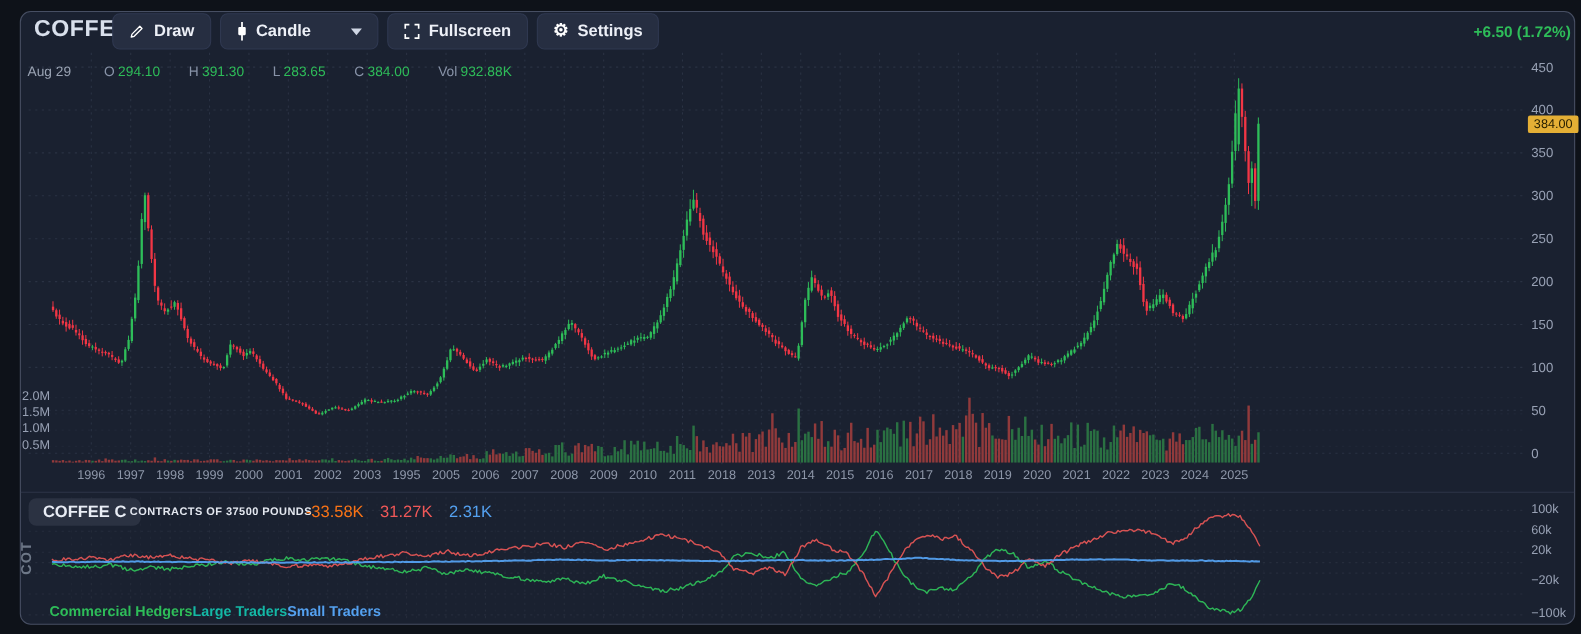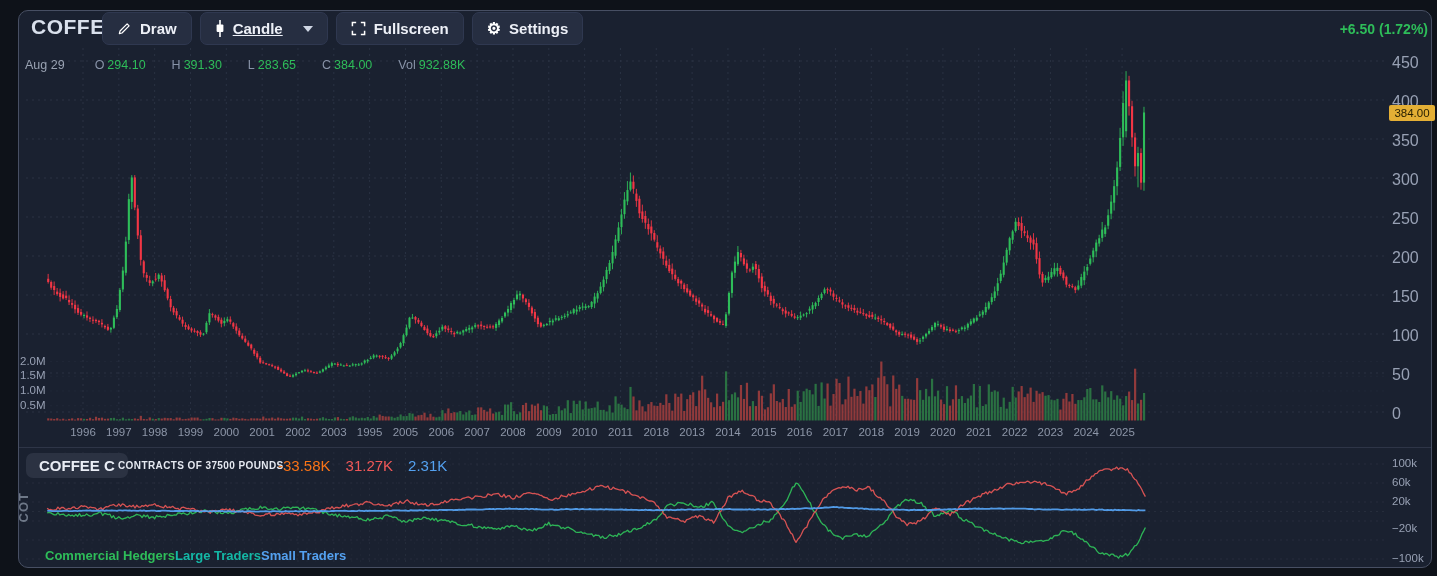--- a/index.html
+++ b/index.html
@@ -9,31 +9,31 @@
   .frame{position:absolute;left:18px;top:10px;width:1414px;height:558px;
          background:#1a2130;border:1px solid #474f63;border-radius:10px;}
   #chart-svg{position:absolute;left:0;top:0;width:1437px;height:576px;}
   .hdr-title{position:absolute;left:31px;top:15px;font-size:21px;font-weight:bold;
              color:#d9e0ec;letter-spacing:.5px;}
   .btnrow{position:absolute;left:102px;top:12px;display:flex;gap:8px;}
   .btn{display:flex;align-items:center;gap:8px;height:33px;padding:0 14px;background:#262e41;
        border:1px solid #2f3850;border-radius:7px;color:#edf0f7;font-size:15px;font-weight:bold;
        font-family:"Liberation Sans",sans-serif;cursor:pointer;}
   .btn .ic{display:flex;align-items:center;}
-  .btn.candle-btn{width:128px;text-decoration:underline;}
+  .btn.candle-btn{width:144px;}
   .chev{width:0;height:0;border-left:5px solid transparent;border-right:5px solid transparent;
         border-top:6px solid #cfd6e4;margin-left:auto;}
   .gear{font-size:16px;line-height:1;color:#fff;}
   .change{position:absolute;right:9px;top:21px;font-size:14px;font-weight:600;color:#2ebd59;}
   .inforow{position:absolute;left:25px;top:58px;display:flex;align-items:center;font-size:12.5px;}
   .inforow .date{color:#9aa3b3;margin-right:30px;}
   .inforow .grp{margin-right:26px;}
   .inforow .lab{color:#8893a8;margin-right:3px;}
   .inforow .val{color:#2ebd59;}
-  .tick{position:absolute;font-size:16px;color:#98a1b4;}
+  .tick{position:absolute;font-size:12px;color:#98a1b4;}
   .vtick{position:absolute;font-size:11.5px;color:#98a1b4;}
   .ytick{position:absolute;font-size:11.5px;color:#8d96a8;width:32px;text-align:center;}
   .ctick{position:absolute;font-size:11.5px;color:#98a1b4;}
   .price-badge{position:absolute;left:1389px;top:105px;width:46px;height:16px;background:#e4af35;
                color:#241d00;font-size:11.5px;line-height:16px;text-align:center;border-radius:2px;}
   .cot-symbol{position:absolute;left:26px;top:453px;padding:4px 13px;background:#2b3242;
               border-radius:7px;color:#e9edf5;font-size:15px;font-weight:bold;cursor:pointer;}
   .cot-sub{position:absolute;left:118px;top:460px;font-size:10px;font-weight:bold;color:#e4e8f0;
            letter-spacing:.4px;}
   .cot-vals{position:absolute;left:278px;top:457px;display:flex;gap:15px;font-size:15px;}

